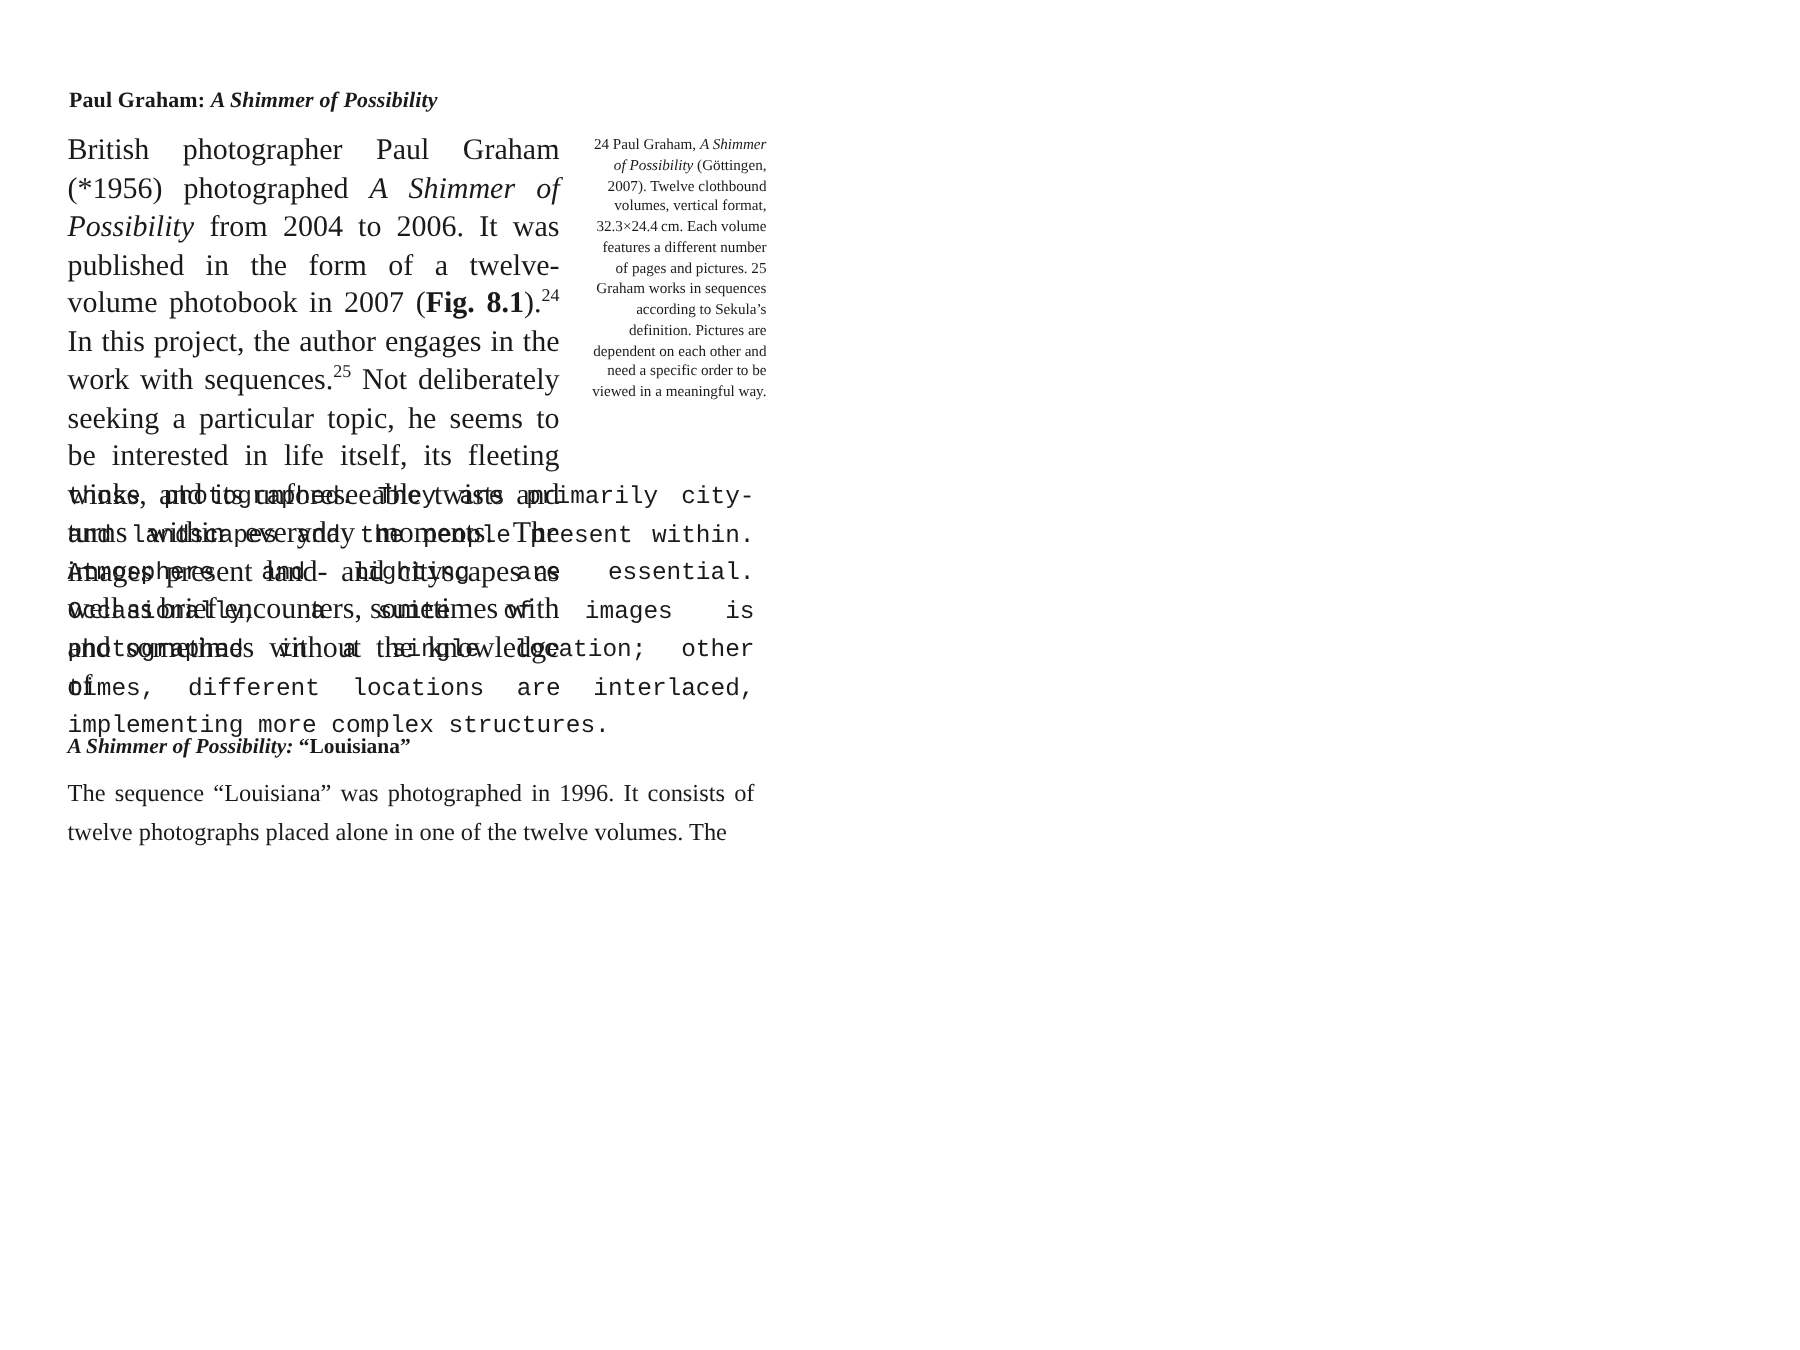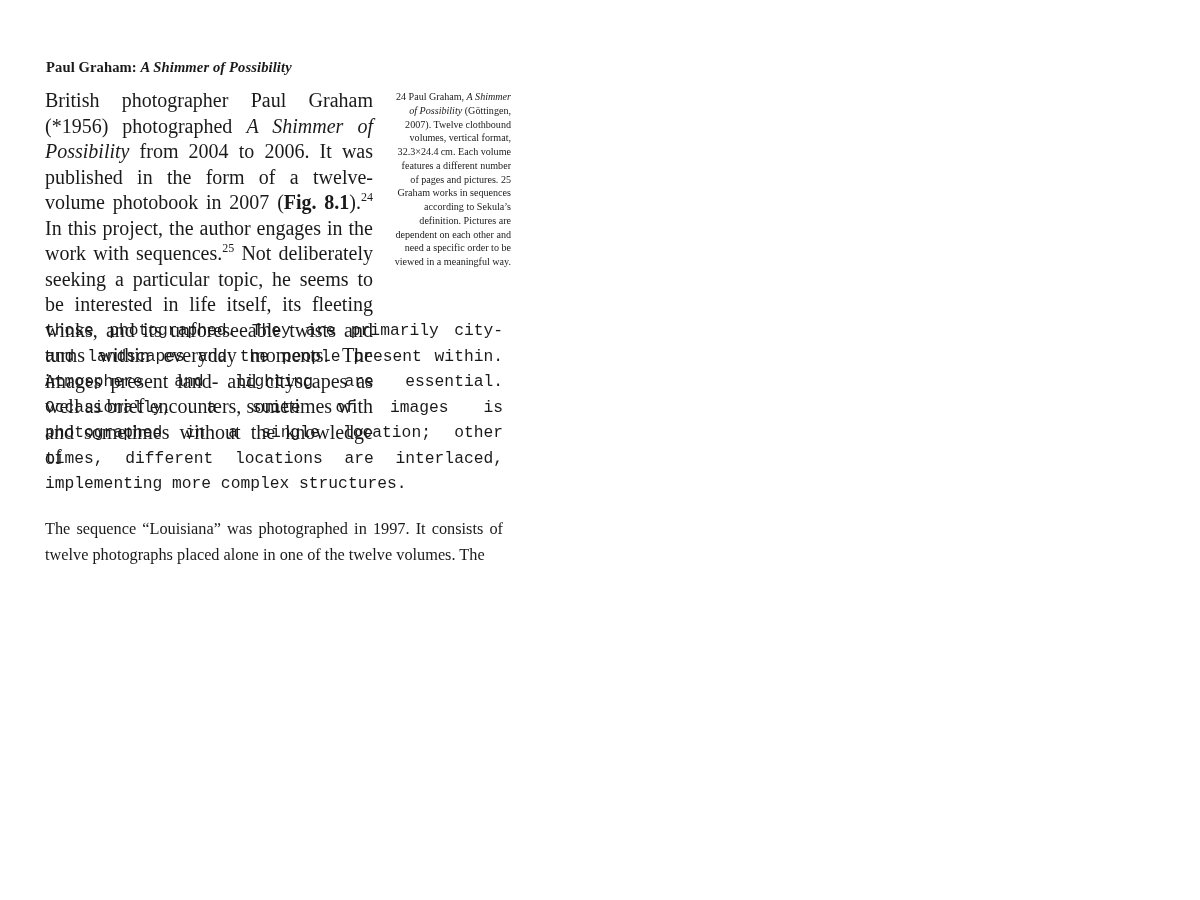--- a/index.html
+++ b/index.html
@@ -112,22 +112,23 @@
 
     <h1 class="chapter-title"><span>Paul Graham: </span><span class="ital">A Shimmer of Possibility</span></h1>
 
     <div class="body-col-left"><span>British photographer Paul Graham (*1956) photographed </span><span class="ital">A Shimmer of Possibility</span><span> from 2004 to 2006. It was published in the form of a twelve-volume photobook in 2007 (</span><span class="bold">Fig. 8.1</span><span>).</span><sup>24</sup><span> In this project, the author engages in the work with sequences.</span><sup>25</sup><span> Not deliberately seeking a particular topic, he seems to be interested in life itself, its fleeting winks, and its unforeseeable twists and turns within everyday moments. The images present land- and cityscapes as well as brief encounters, sometimes with and sometimes without the knowledge of</span></div>
 
     <div class="body-col-left-wide">those photographed. They are primarily city- and landscapes and the people present within. Atmosphere and lighting are essential. Occasionally, a suite of images is photographed in a single location; other times, different locations are interlaced, implementing more complex structures.</div>
 
     <aside class="margin-note"><span>24</span><span> Paul Graham, </span><span class="ital">A Shimmer of Possibility</span><span> (Göttingen, 2007). Twelve clothbound volumes, vertical format, 32.3×24.4 cm. Each volume features a different number of pages and pictures.</span>
       <span>25</span><span> Graham works in sequences according to Sekula’s definition. Pictures are dependent on each other and need a specific order to be viewed in a meaningful way.</span></aside>
 
+    <h2 class="subhead"><span>A Shimmer of Possibility:</span><span class="rom"> “Louisiana”</span></h2>
 
-    <div class="body-col-left-2">The sequence “Louisiana” was photographed in 1997. It consists of twelve photographs placed alone in one of the twelve volumes. The</div>
+    <div class="body-col-left-2">The sequence “Louisiana” was photographed in 1996. It consists of twelve photographs placed alone in one of the twelve volumes. The</div>
 
     <div class="credits">
     </div>
 
     <div class="folio folio-left">78</div>
   </div>
 
   <div class="page-right">
 
     

